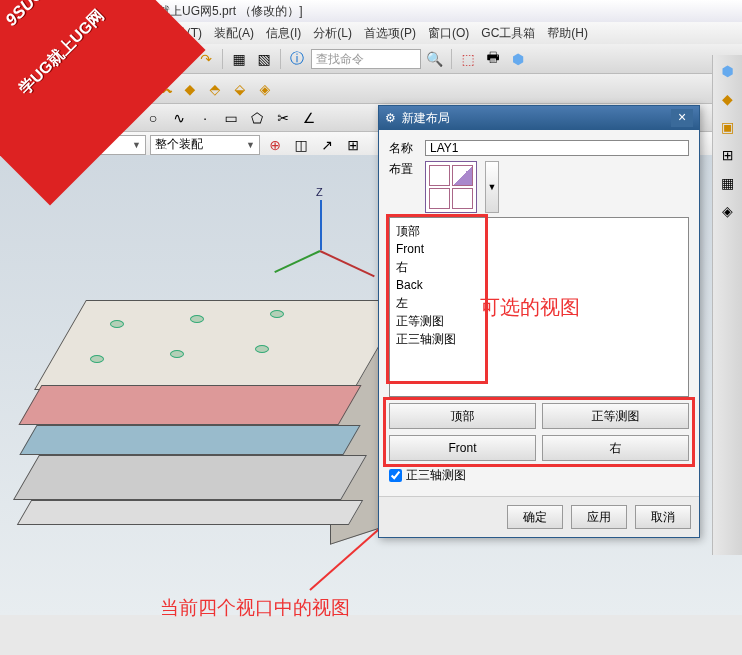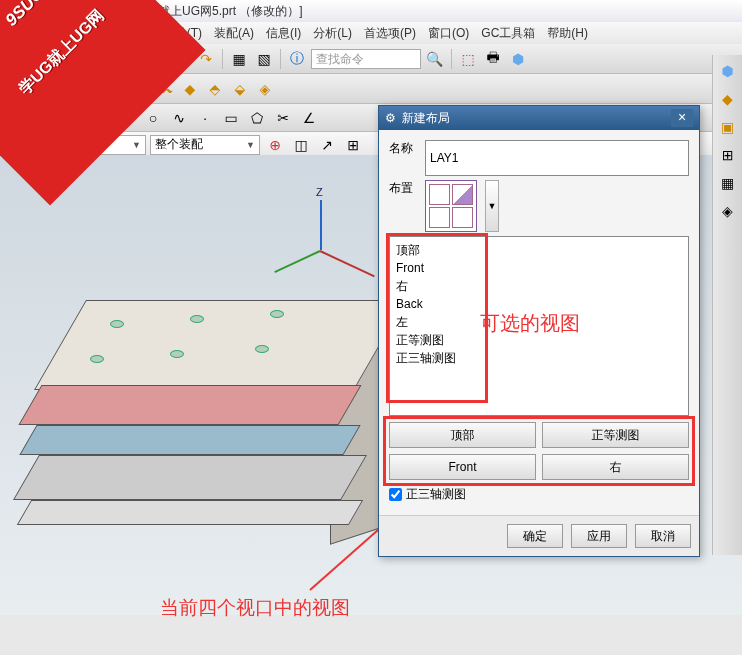--- a/index.html
+++ b/index.html
@@ -37,28 +37,28 @@
 .corner-txt{position:absolute;left:6px;top:42px;transform:rotate(-45deg);color:#fff;font-weight:bold;font-size:16px;z-index:6;text-shadow:1px 1px 0 #800}
 .corner-txt2{position:absolute;left:2px;top:-3px;transform:rotate(-45deg);color:#fff;font-weight:bold;font-size:17px;z-index:6;font-style:italic;text-shadow:1px 1px 0 #800}
 
 .dialog{position:absolute;left:378px;top:105px;width:322px;background:#f0f0f0;border:1px solid #2a5a8a;box-shadow:2px 2px 8px rgba(0,0,0,.3);z-index:20}
 .dlg-title{height:24px;background:linear-gradient(#4a7ab0,#2a5a8a);color:#fff;display:flex;align-items:center;padding:0 6px;justify-content:space-between}
 .dlg-title .l{display:flex;align-items:center;gap:6px}
 .dlg-close{width:22px;height:18px;background:#3a6a9a;color:#fff;text-align:center;line-height:16px;font-size:14px;cursor:default}
 .dlg-body{padding:6px 10px;background:#f4f4f4}
 .row{display:flex;align-items:flex-start;margin:4px 0;gap:8px}
 .row label{width:28px}
-.txtin{flex:1;height:36px;border:1px solid #888;background:#fff;padding:0 4px}
+.txtin{flex:1;height:16px;border:1px solid #888;background:#fff;padding:0 4px}
 .layout-pick{width:52px;height:52px;border:1px solid #7a5a9a;background:#fff;display:grid;grid-template:1fr 1fr/1fr 1fr;gap:2px;padding:3px}
 .layout-pick div{border:1px solid #a68}
 .dd{width:14px;height:52px;border:1px solid #aaa;background:linear-gradient(#fff,#ddd);display:flex;align-items:center;justify-content:center;font-size:9px}
 .viewlist{height:180px;border:1px solid #888;background:#fff;margin:4px 0;padding:4px 6px;position:relative}
 .vredbox{position:absolute;left:-4px;top:-4px;width:102px;height:170px;border:3px solid #e33;pointer-events:none}
 .viewlist div{line-height:18px}
-.anno1{position:absolute;left:480px;top:310px;color:#e33;font-size:20px;z-index:25}
+.anno1{position:absolute;left:480px;top:294px;color:#e33;font-size:20px;z-index:25}
 .grid4{display:grid;grid-template:1fr 1fr/1fr 1fr;gap:6px;margin:6px 0;position:relative}
 .grid4 button{height:26px;border:1px solid #999;background:linear-gradient(#fafafa,#ddd)}
 .gredbox{position:absolute;left:-6px;top:-6px;right:-6px;bottom:-6px;border:3px solid #e33;pointer-events:none}
 .chk{display:flex;align-items:center;gap:4px;margin:6px 0}
 .dlg-foot{border-top:1px solid #ccc;padding:8px;display:flex;justify-content:flex-end;gap:8px;background:#ececec}
 .dlg-foot button{width:56px;height:24px;border:1px solid #999;background:linear-gradient(#fafafa,#ddd)}
 .anno2{position:absolute;left:160px;top:595px;color:#e33;font-size:19px;z-index:15}
 .arrow{position:absolute;z-index:14;pointer-events:none}
 .rtool{position:absolute;right:0;top:55px;width:30px;height:500px;background:linear-gradient(90deg,#e8e8e8,#d4d4d4);border-left:1px solid #bbb;display:flex;flex-direction:column;align-items:center;gap:4px;padding-top:4px;z-index:8}
 .rtool .tbtn{width:24px;height:24px}

